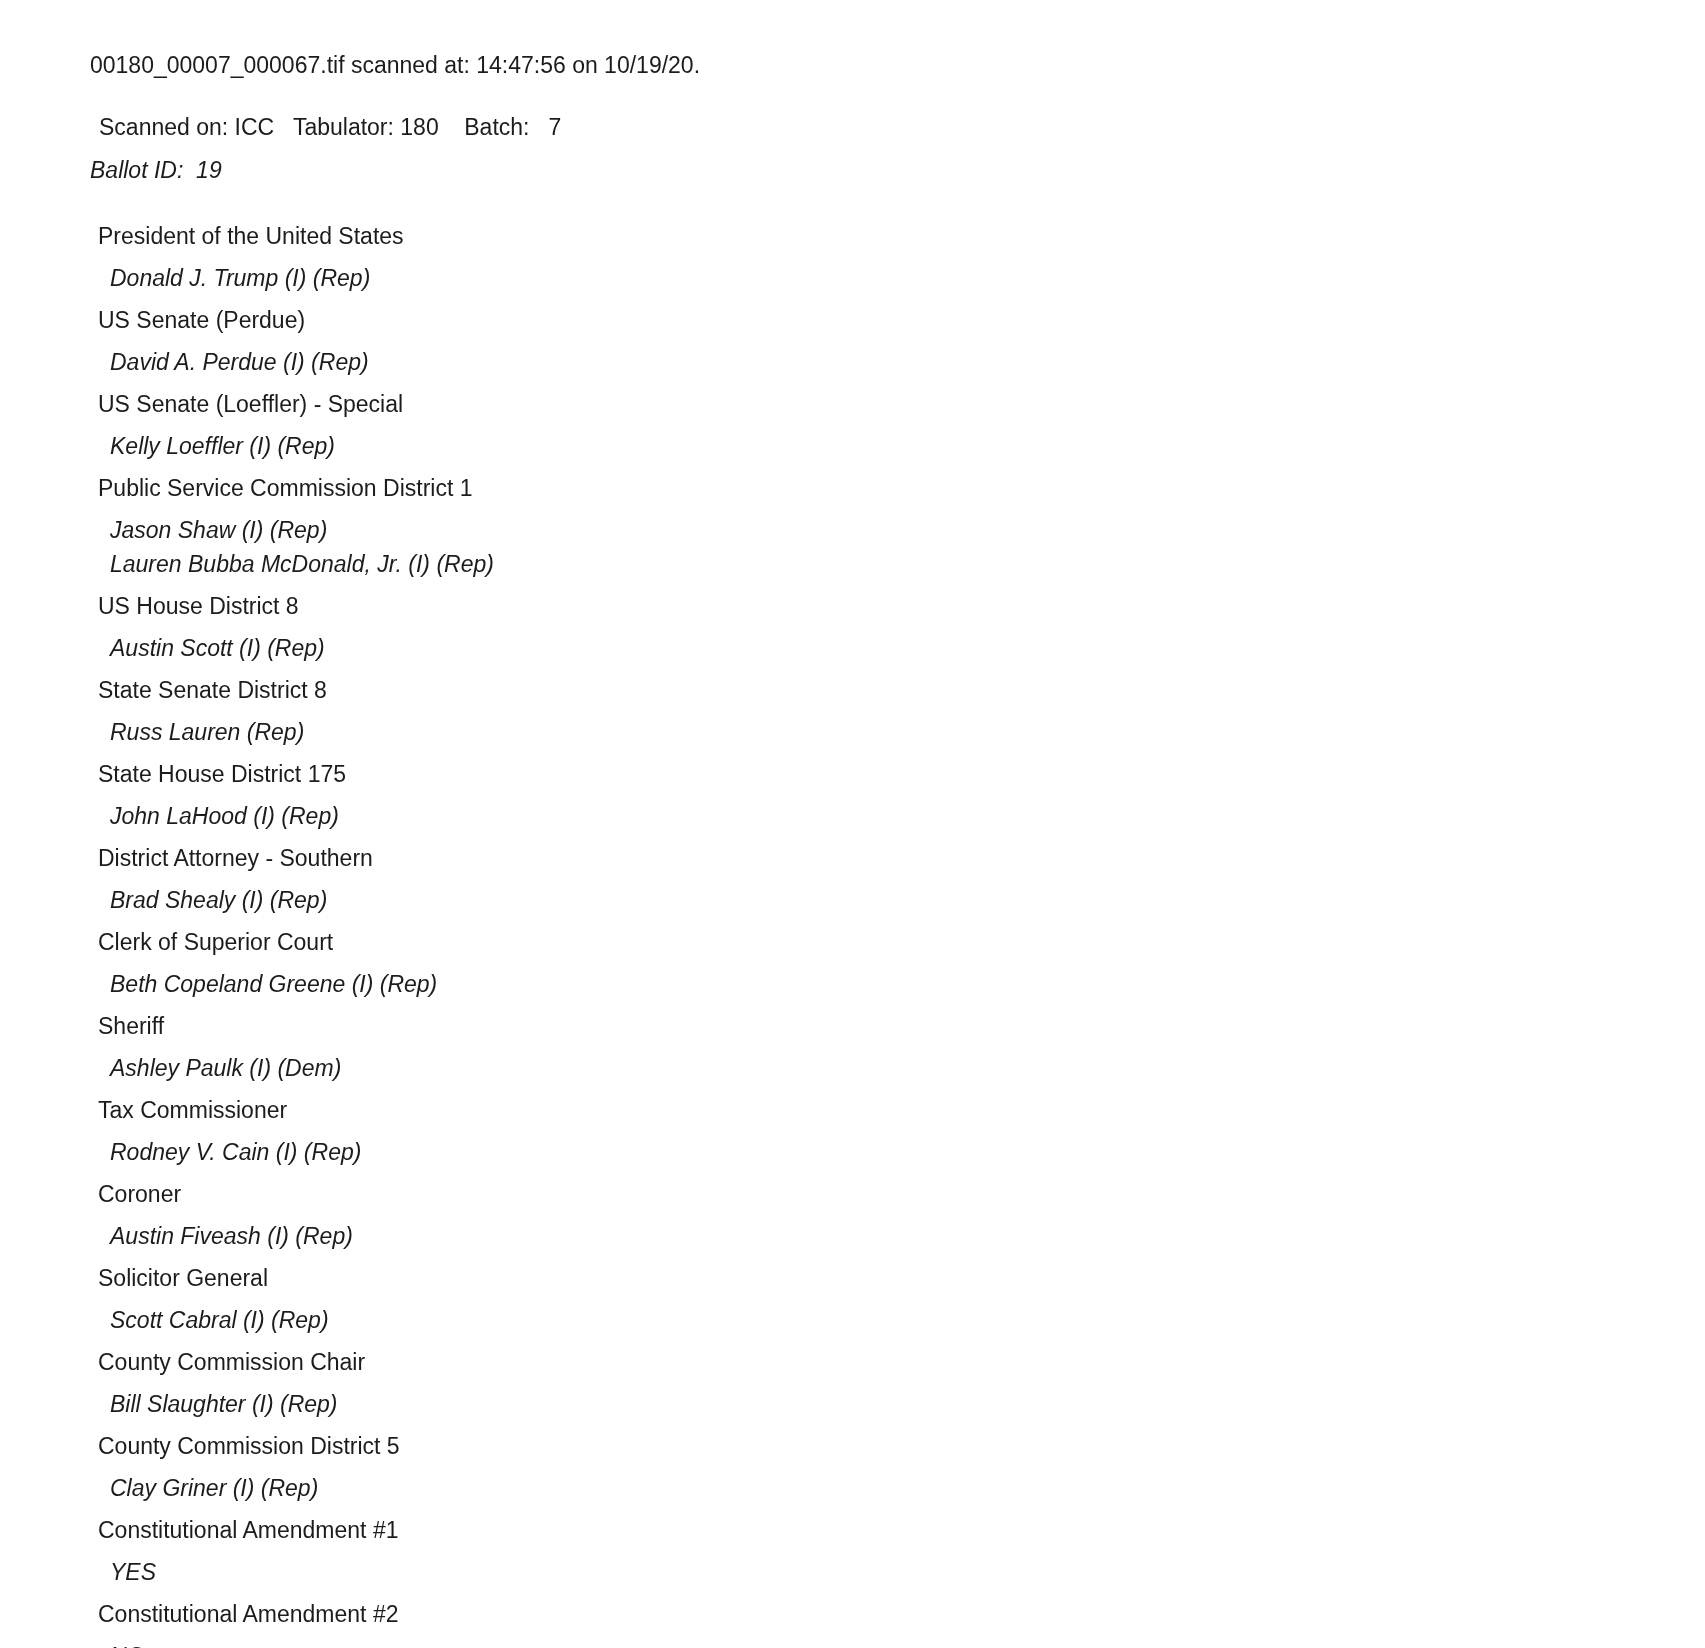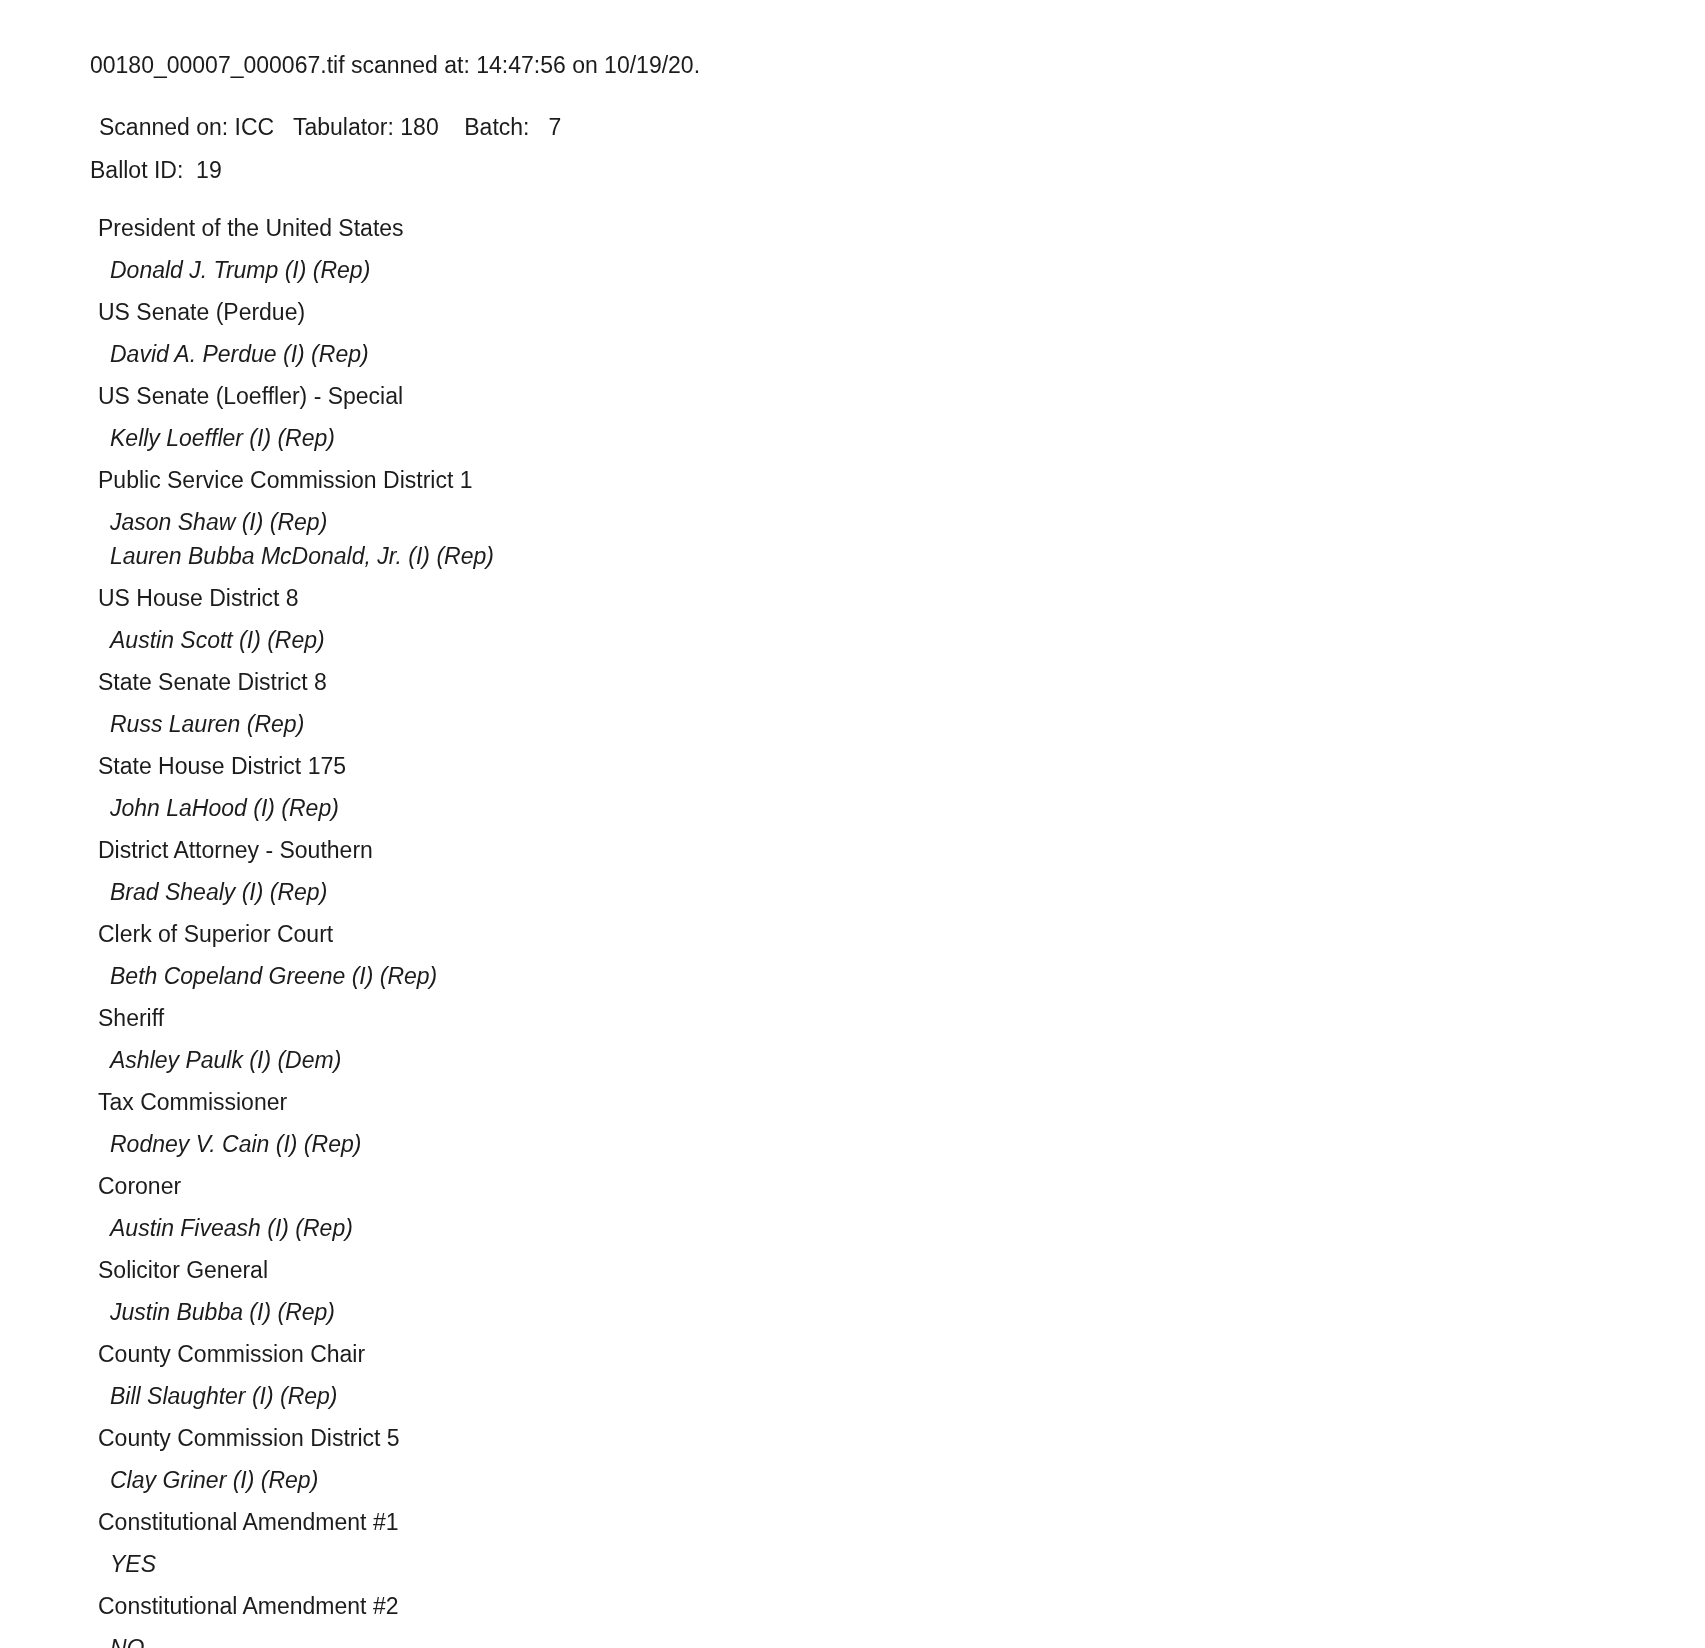--- a/index.html
+++ b/index.html
@@ -26,21 +26,22 @@
     line-height: 34px;
     white-space: pre-wrap;
   }
   .header-line {
     margin: 0 0 28px 0;
   }
   .scan-line {
     margin: 9px;
   }
   .ballot-id-line {
-    margin: 0 0 24px 0;
+    margin: 0 0 32px 0;
+    font-style: italic;
   }
   .contest-block {
     margin: 0;
   }
   .contest-title {
     margin: 8px;
   }
   .contest-choice {
     margin: 0;
     padding-left: 20px;
@@ -118,21 +119,21 @@
     <p class="doc-text contest-choice">Rodney V. Cain (I) (Rep)</p>
   </div>
 
   <div class="contest-block">
     <p class="doc-text contest-title">Coroner</p>
     <p class="doc-text contest-choice">Austin Fiveash (I) (Rep)</p>
   </div>
 
   <div class="contest-block">
     <p class="doc-text contest-title">Solicitor General</p>
-    <p class="doc-text contest-choice">Justin Bubba (I) (Rep)</p>
+    <p class="doc-text contest-choice">Scott Cabral (I) (Rep)</p>
   </div>
 
   <div class="contest-block">
     <p class="doc-text contest-title">County Commission Chair</p>
     <p class="doc-text contest-choice">Bill Slaughter (I) (Rep)</p>
   </div>
 
   <div class="contest-block">
     <p class="doc-text contest-title">County Commission District 5</p>
     <p class="doc-text contest-choice">Clay Griner (I) (Rep)</p>

